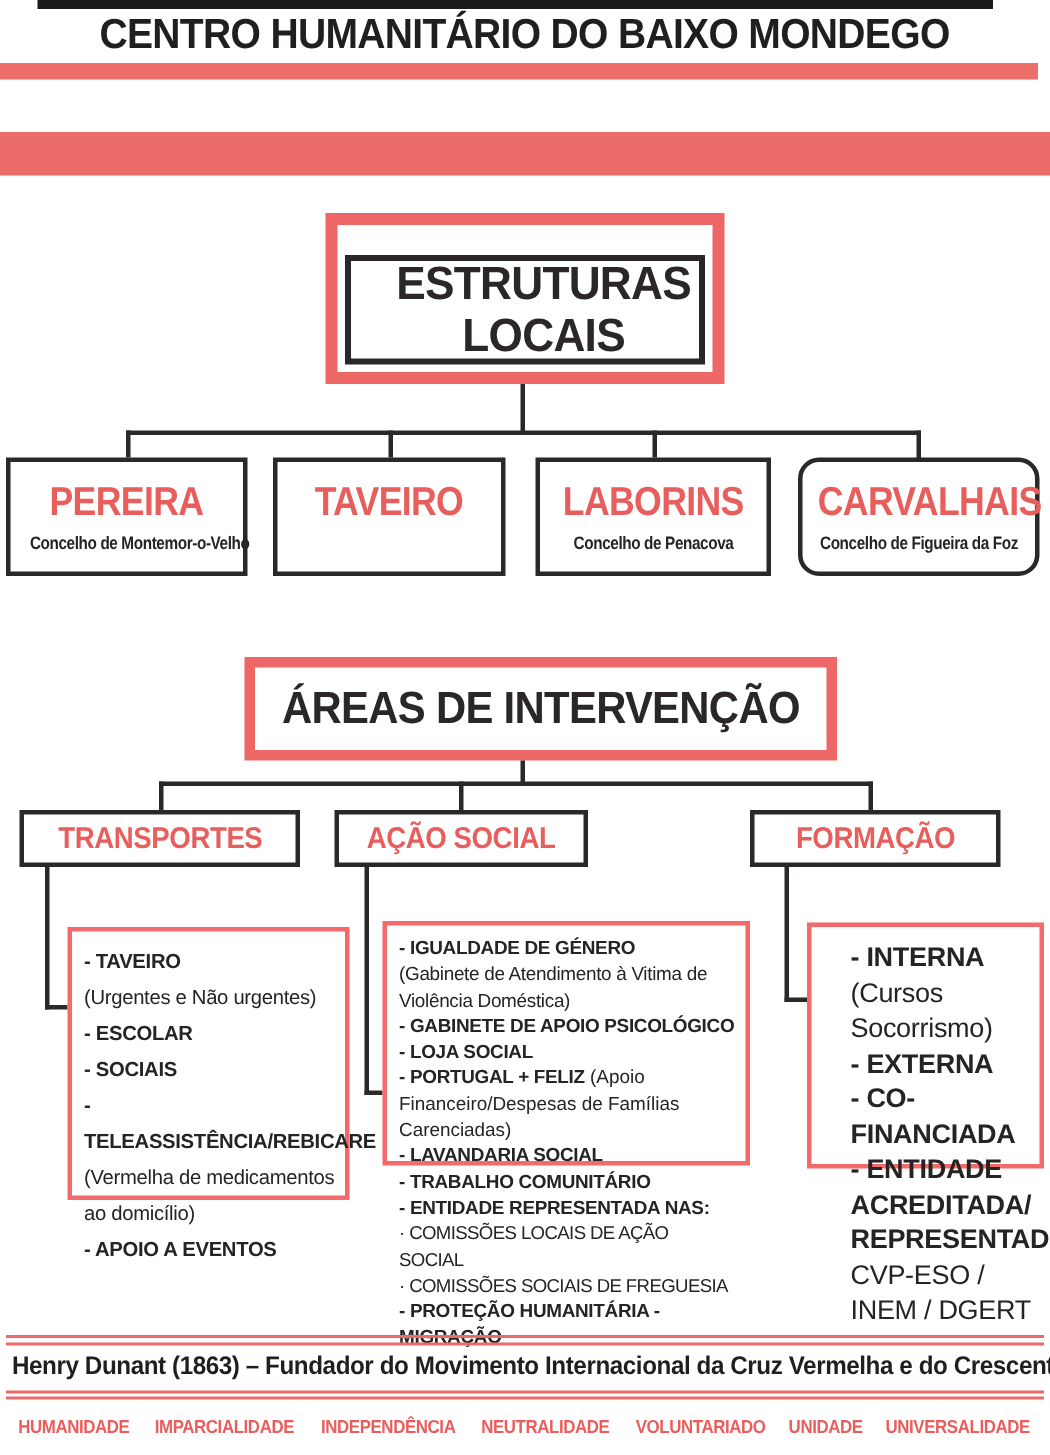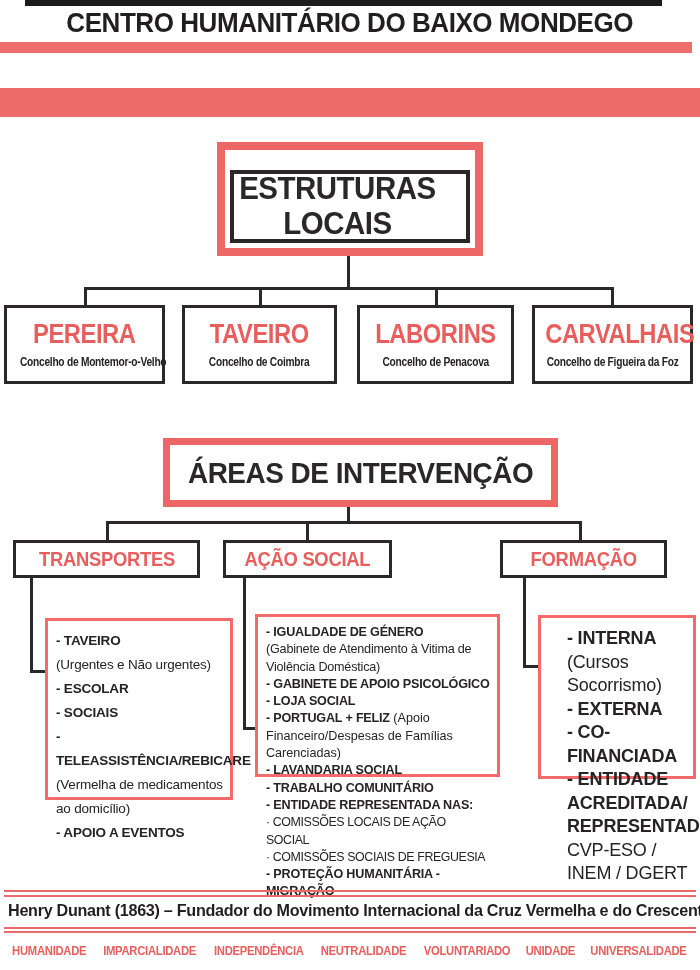--- a/index.html
+++ b/index.html
@@ -20,21 +20,21 @@
   .stripe1{position:absolute;left:0;top:42px;width:692px;height:11px;background:#ee6e6c;}
   .stripe2{position:absolute;left:0;top:88px;width:700px;height:29px;background:#ec6c6a;}
 
   
   .estruturas-outer{
     position:absolute;left:217px;top:142px;width:266px;height:114px;
     border:8px solid #ed6766;box-sizing:border-box;background:#fff;
   }
   .estruturas-inner{
     position:absolute;left:5px;top:5px;right:5px;bottom:5px;
-    border:4px solid #2b2728;display:flex;align-items:center;justify-content:flex-start;margin-top:15px;
+    border:4px solid #2b2728;display:flex;align-items:center;justify-content:flex-end;margin-top:15px;
   }
   .estruturas-label{
     font-size:31px;font-weight:bold;color:#2b2728;text-align:center;
     line-height:1.1;white-space:pre-line;letter-spacing:-.5px;
     display:inline-block;transform:scaleX(.95);
   }
 
   
   .branch{
     position:absolute;top:305px;height:79px;border:3px solid #2b2829;
@@ -44,21 +44,21 @@
     margin-top:11px;font-size:27px;font-weight:bold;color:#e85e5d;letter-spacing:-.5px;
     display:inline-block;transform:scaleX(.88);
   }
   .branch .bsub{
     margin-top:5px;font-size:12px;font-weight:bold;color:#262324;letter-spacing:-.3px;
     display:inline-block;transform:scaleX(.85);white-space:nowrap;
   }
   .branch-1{left:4px;width:161px;}
   .branch-2{left:182px;width:155px;}
   .branch-3{left:357px;width:157px;}
-  .branch-4{left:532px;width:161px;}
+  .branch-4{left:532px;width:161px;border-radius:14px;}
 
   
   .areas-box{
     position:absolute;left:153px;top:438px;width:395px;height:69px;
     border:7px solid #ed6766;box-sizing:border-box;background:#fff;
     display:flex;align-items:center;justify-content:center;margin-left:10px;
   }
   .areas-title{
     font-size:30px;font-weight:bold;color:#2b2728;letter-spacing:-.5px;
     display:inline-block;transform:scaleX(.93);white-space:nowrap;
@@ -130,21 +130,20 @@
   <div class="line" style="left:259px;top:287px;width:3px;height:20px;"></div>
   <div class="line" style="left:435px;top:287px;width:3px;height:20px;"></div>
   <div class="line" style="left:611px;top:287px;width:3px;height:20px;"></div>
 
   <div class="branch branch-1">
     <div><span class="bname">PEREIRA</span></div>
     <div><span class="bsub">Concelho de Montemor-o-Velho</span></div>
   </div>
   <div class="branch branch-2">
     <div><span class="bname">TAVEIRO</span></div>
-    <div><span class="bsub">Concelho de Coimbra</span></div>
   </div>
   <div class="branch branch-3">
     <div><span class="bname">LABORINS</span></div>
     <div><span class="bsub">Concelho de Penacova</span></div>
   </div>
   <div class="branch branch-4">
     <div><span class="bname">CARVALHAIS</span></div>
     <div><span class="bsub">Concelho de Figueira da Foz</span></div>
   </div>
 

